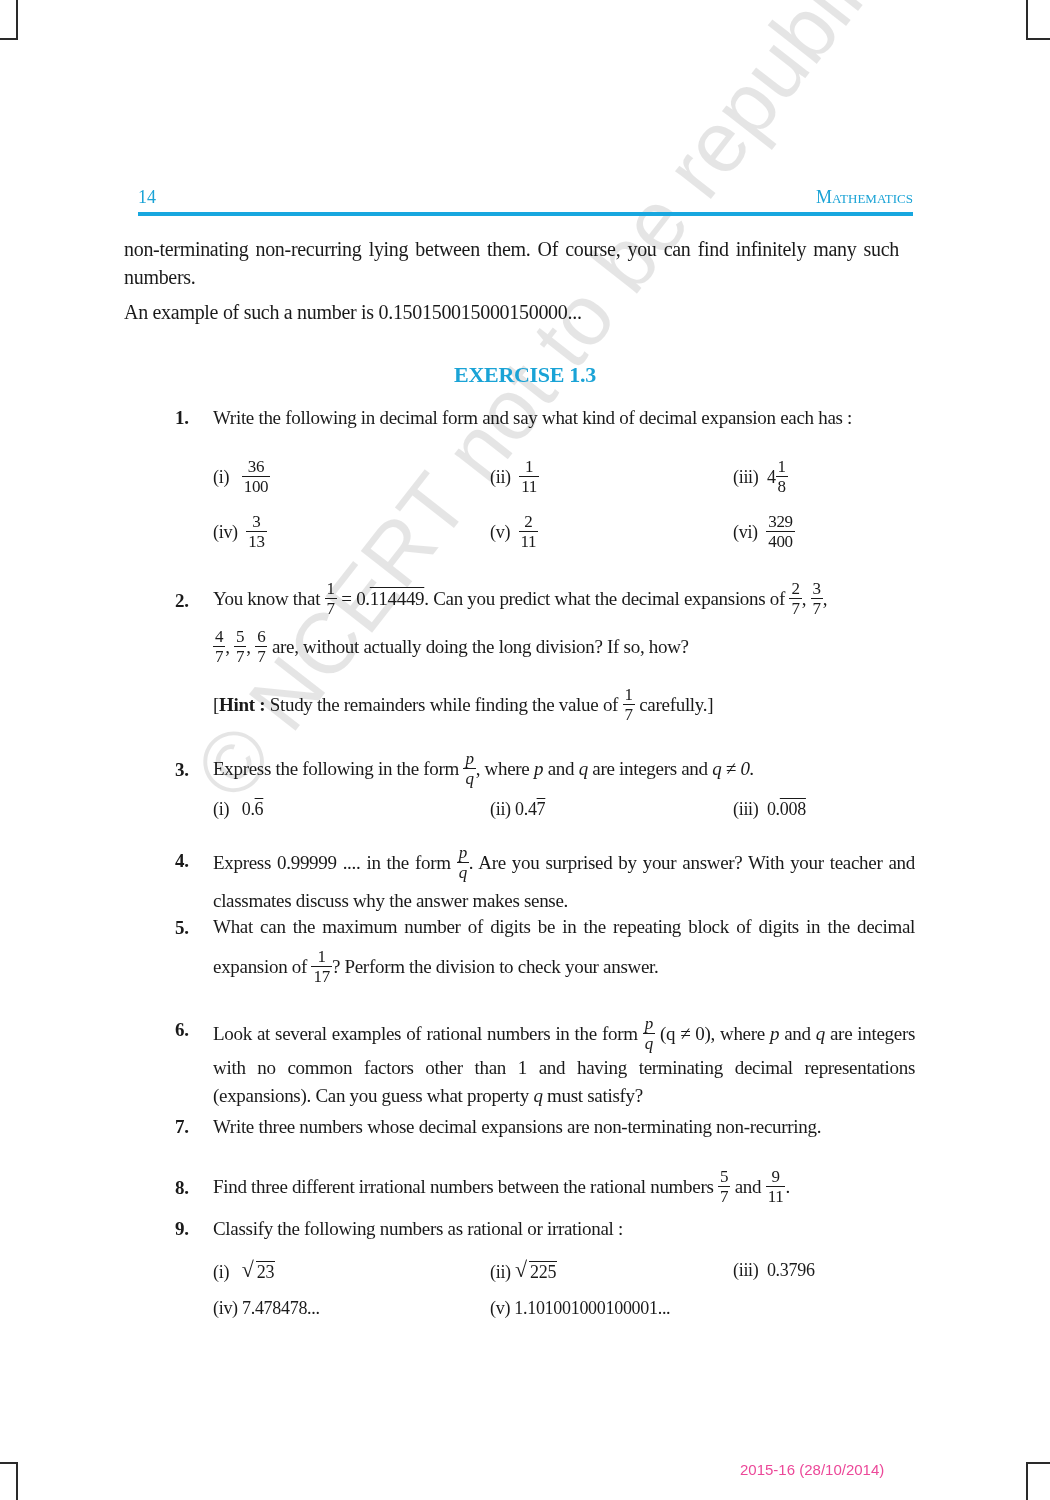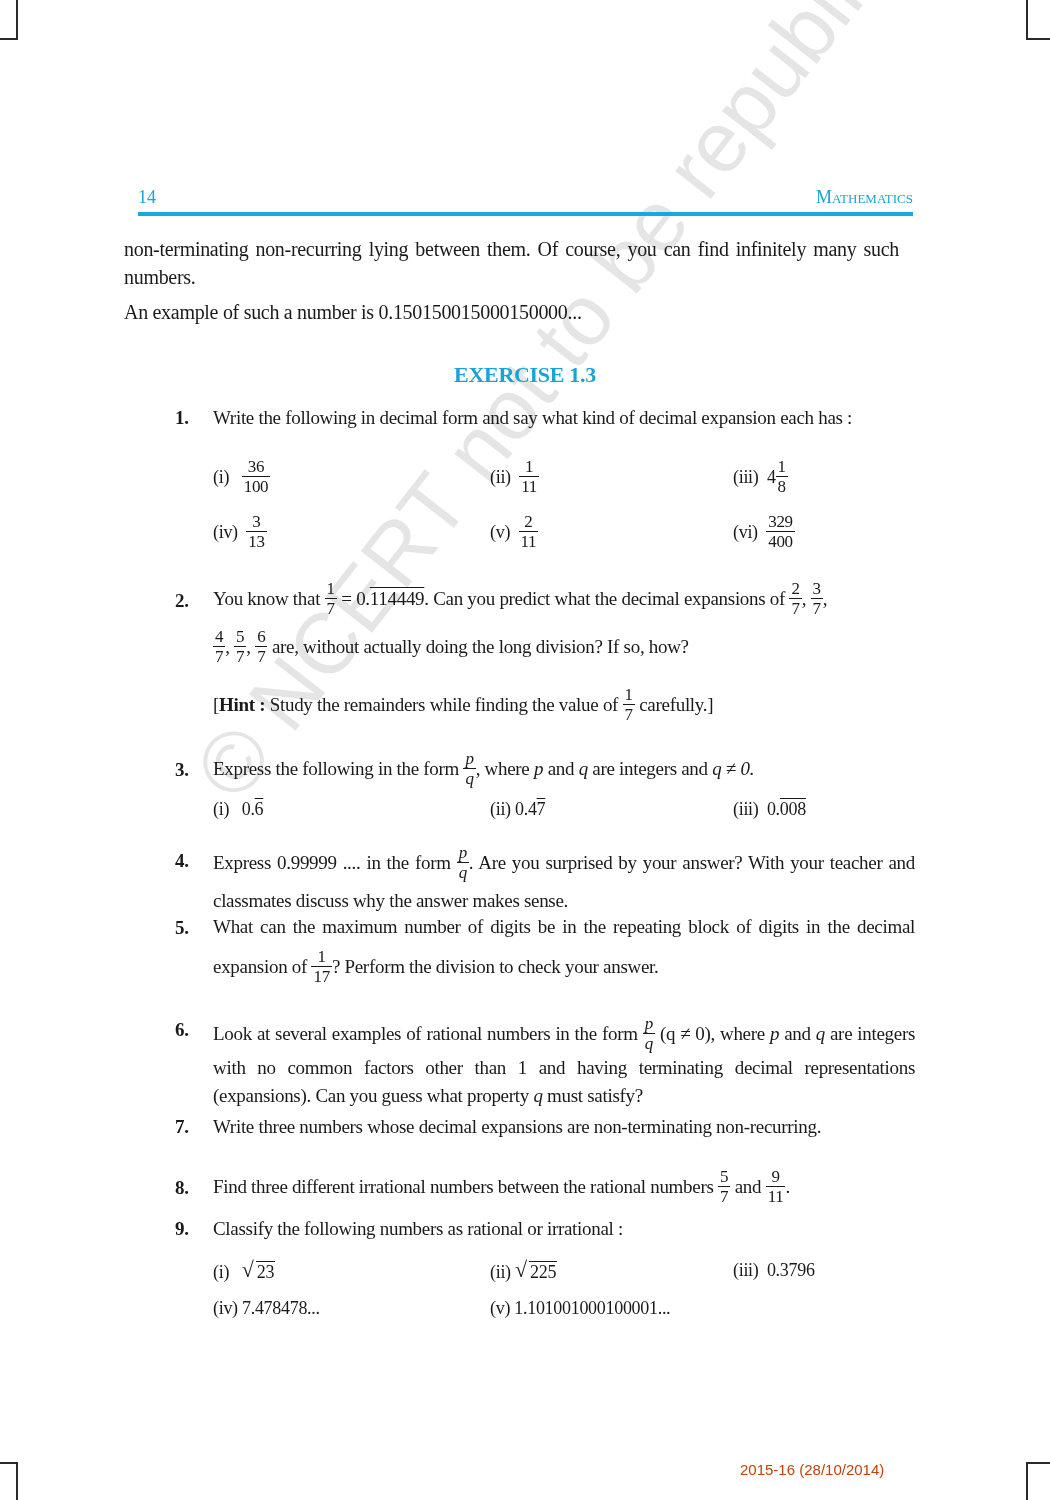--- a/index.html
+++ b/index.html
@@ -27,21 +27,21 @@
   .it { font-style:italic; }
   .ovl { text-decoration:overline; }
   .sqrt { display:inline-block; position:relative; padding-left:14px; }
   .sqrt::before { content:"√"; position:absolute; left:0; top:-2px; font-size:22px; }
   .sqrt .rad { border-top:1.4px solid #1a1a1a; padding:0 1px; }
 
   .item { position:absolute; font-size:18px; line-height:24px; letter-spacing:-0.3px; }
 
   .watermark { position:absolute; left:180px; top:760px; transform:rotate(-52deg); transform-origin:left top; font-family:"Liberation Sans", sans-serif; font-size:86px; color:rgba(0,0,0,0.10); white-space:nowrap; line-height:86px; pointer-events:none; }
 
-  .footer { position:absolute; left:740px; top:1461px; font-family:"Liberation Sans", sans-serif; font-size:15px; color:#c2410c; }
+  .footer { position:absolute; left:740px; top:1461px; font-family:"Liberation Sans", sans-serif; font-size:15px; color:#ec4899; }
 </style>
 </head>
 <body>
 
 <div class="crop" style="left:16px;top:0;width:2px;height:40px;"></div>
 <div class="crop" style="left:0;top:38px;width:18px;height:2px;"></div>
 <div class="crop" style="left:1026px;top:0;width:2px;height:40px;"></div>
 <div class="crop" style="left:1026px;top:38px;width:24px;height:2px;"></div>
 <div class="crop" style="left:16px;top:1462px;width:2px;height:38px;"></div>
 <div class="crop" style="left:0;top:1462px;width:18px;height:2px;"></div>

